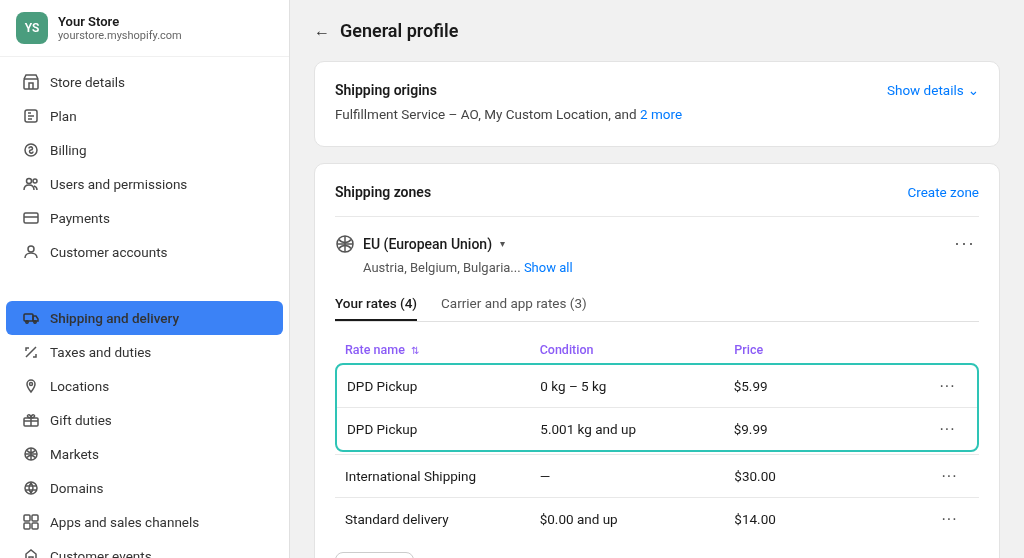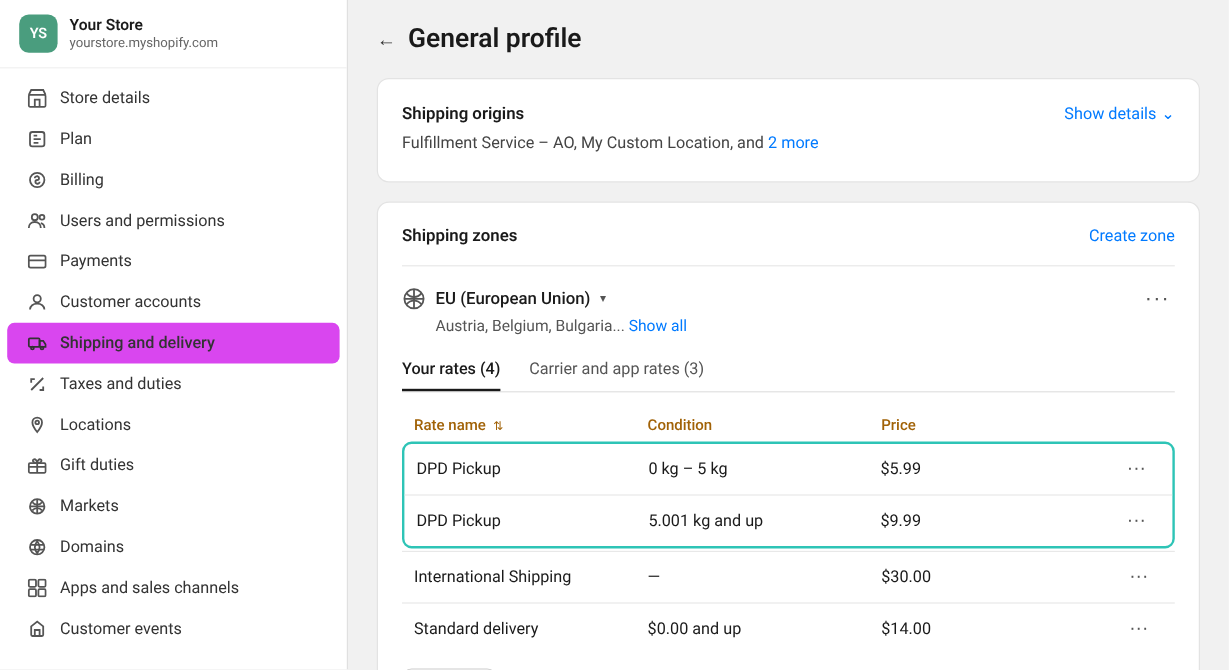--- a/index.html
+++ b/index.html
@@ -7,28 +7,28 @@
 
     
     .sidebar { width: 290px; background: #fff; border-right: 1px solid #e0e0e0; display: flex; flex-direction: column; overflow-y: auto; flex-shrink: 0; }
     .sidebar-header { display: flex; align-items: center; padding: 12px 16px; border-bottom: 1px solid #f0f0f0; gap: 10px; }
     .avatar { width: 32px; height: 32px; background: #4a9d7e; border-radius: 8px; display: flex; align-items: center; justify-content: center; color: #fff; font-size: 12px; font-weight: 600; flex-shrink: 0; }
     .store-info { display: flex; flex-direction: column; }
     .store-name { font-size: 13px; font-weight: 600; color: #1a1a1a; }
     .store-url { font-size: 11px; color: #666; }
     .sidebar-nav { padding: 8px 0; }
     .nav-item { display: flex; align-items: center; gap: 10px; padding: 8px 16px; cursor: pointer; color: #333; font-size: 13.5px; border-radius: 6px; margin: 0 6px; }
-    .nav-item.active { background: #d946ef; font-weight: 500; }
+    .nav-item.active { background: #3b82f6; font-weight: 500; margin-top: 32px; }
     .nav-icon { width: 18px; height: 18px; display: flex; align-items: center; justify-content: center; color: #555; flex-shrink: 0; }
 
     
     .main { flex: 1; overflow-y: auto; background: #f1f1f1; padding: 20px 24px; }
     .page-header { display: flex; align-items: center; gap: 10px; margin-bottom: 20px; }
     .back-arrow { color: #333; font-size: 16px; cursor: pointer; }
-    .page-title { font-size: 22px; font-weight: 600; color: #1a1a1a; text-align: center; }
+    .page-title { font-size: 18px; font-weight: 600; color: #1a1a1a; text-align: center; }
 
     .card { background: #fff; border-radius: 10px; padding: 20px; margin-bottom: 16px; border: 1px solid #e3e3e3; }
 
     .section-header { display: flex; justify-content: space-between; align-items: center; margin-bottom: 8px; }
     .section-title { font-size: 14px; font-weight: 600; color: #1a1a1a; }
     .section-action { color: #007aff; font-size: 13.5px; cursor: pointer; display: flex; align-items: center; gap: 4px; }
 
     .shipping-origins-desc { font-size: 13.5px; color: #444; margin-bottom: 4px; }
     .link-blue { color: #007aff; cursor: pointer; }
 
@@ -38,21 +38,21 @@
     .zone-name { display: flex; align-items: center; gap: 8px; font-size: 14px; font-weight: 500; color: #1a1a1a; cursor: pointer; }
     .globe-icon { width: 20px; height: 20px; }
     .chevron-down { font-size: 10px; color: #555; }
     .more-btn { background: none; border: none; cursor: pointer; color: #555; font-size: 18px; padding: 0 4px; letter-spacing: 1px; }
 
     .zone-countries { font-size: 13px; color: #555; margin-bottom: 12px; margin-left: 28px; }
 
     .tabs { display: flex; gap: 0; border-bottom: 1px solid #e0e0e0; margin-bottom: 14px; align-items: center; }
     .tab { padding: 8px 0; margin-right: 24px; font-size: 13.5px; cursor: pointer; color: #555; border-bottom: 2px solid transparent; }
     .tab.active { color: #1a1a1a; border-bottom: 2px solid #1a1a1a; font-weight: 500; }
-    .table-header { display: grid; grid-template-columns: 1fr 1fr 1fr 40px; padding: 6px 10px; font-size: 12.5px; color: #a16207; font-weight: 500; }
+    .table-header { display: grid; grid-template-columns: 1fr 1fr 1fr 40px; padding: 6px 10px; font-size: 12.5px; color: #8b5cf6; font-weight: 500; }
     .sort-icon { font-size: 10px; margin-left: 3px; }
 
     .highlighted-group { border: 2px solid #2ec4b6; border-radius: 8px; overflow: hidden; margin-bottom: 2px; }
     .highlighted-row { display: grid; grid-template-columns: 1fr 1fr 1fr 40px; padding: 12px 10px; font-size: 13.5px; color: #1a1a1a; align-items: center; gap: 24px; }
     .highlighted-row + .highlighted-row { border-top: 1px solid #e8e8e8; }
 
     .normal-row { display: grid; grid-template-columns: 1fr 1fr 1fr 40px; padding: 12px 10px; font-size: 13.5px; color: #1a1a1a; border-top: 1px solid #e8e8e8; align-items: center; gap: 32px; }
 
     .add-rate-btn { display: inline-flex; align-items: center; margin-top: 12px; padding: 7px 14px; border: 1px solid #ccc; border-radius: 8px; background: #fff; font-size: 13px; color: #1a1a1a; cursor: pointer; }
 

